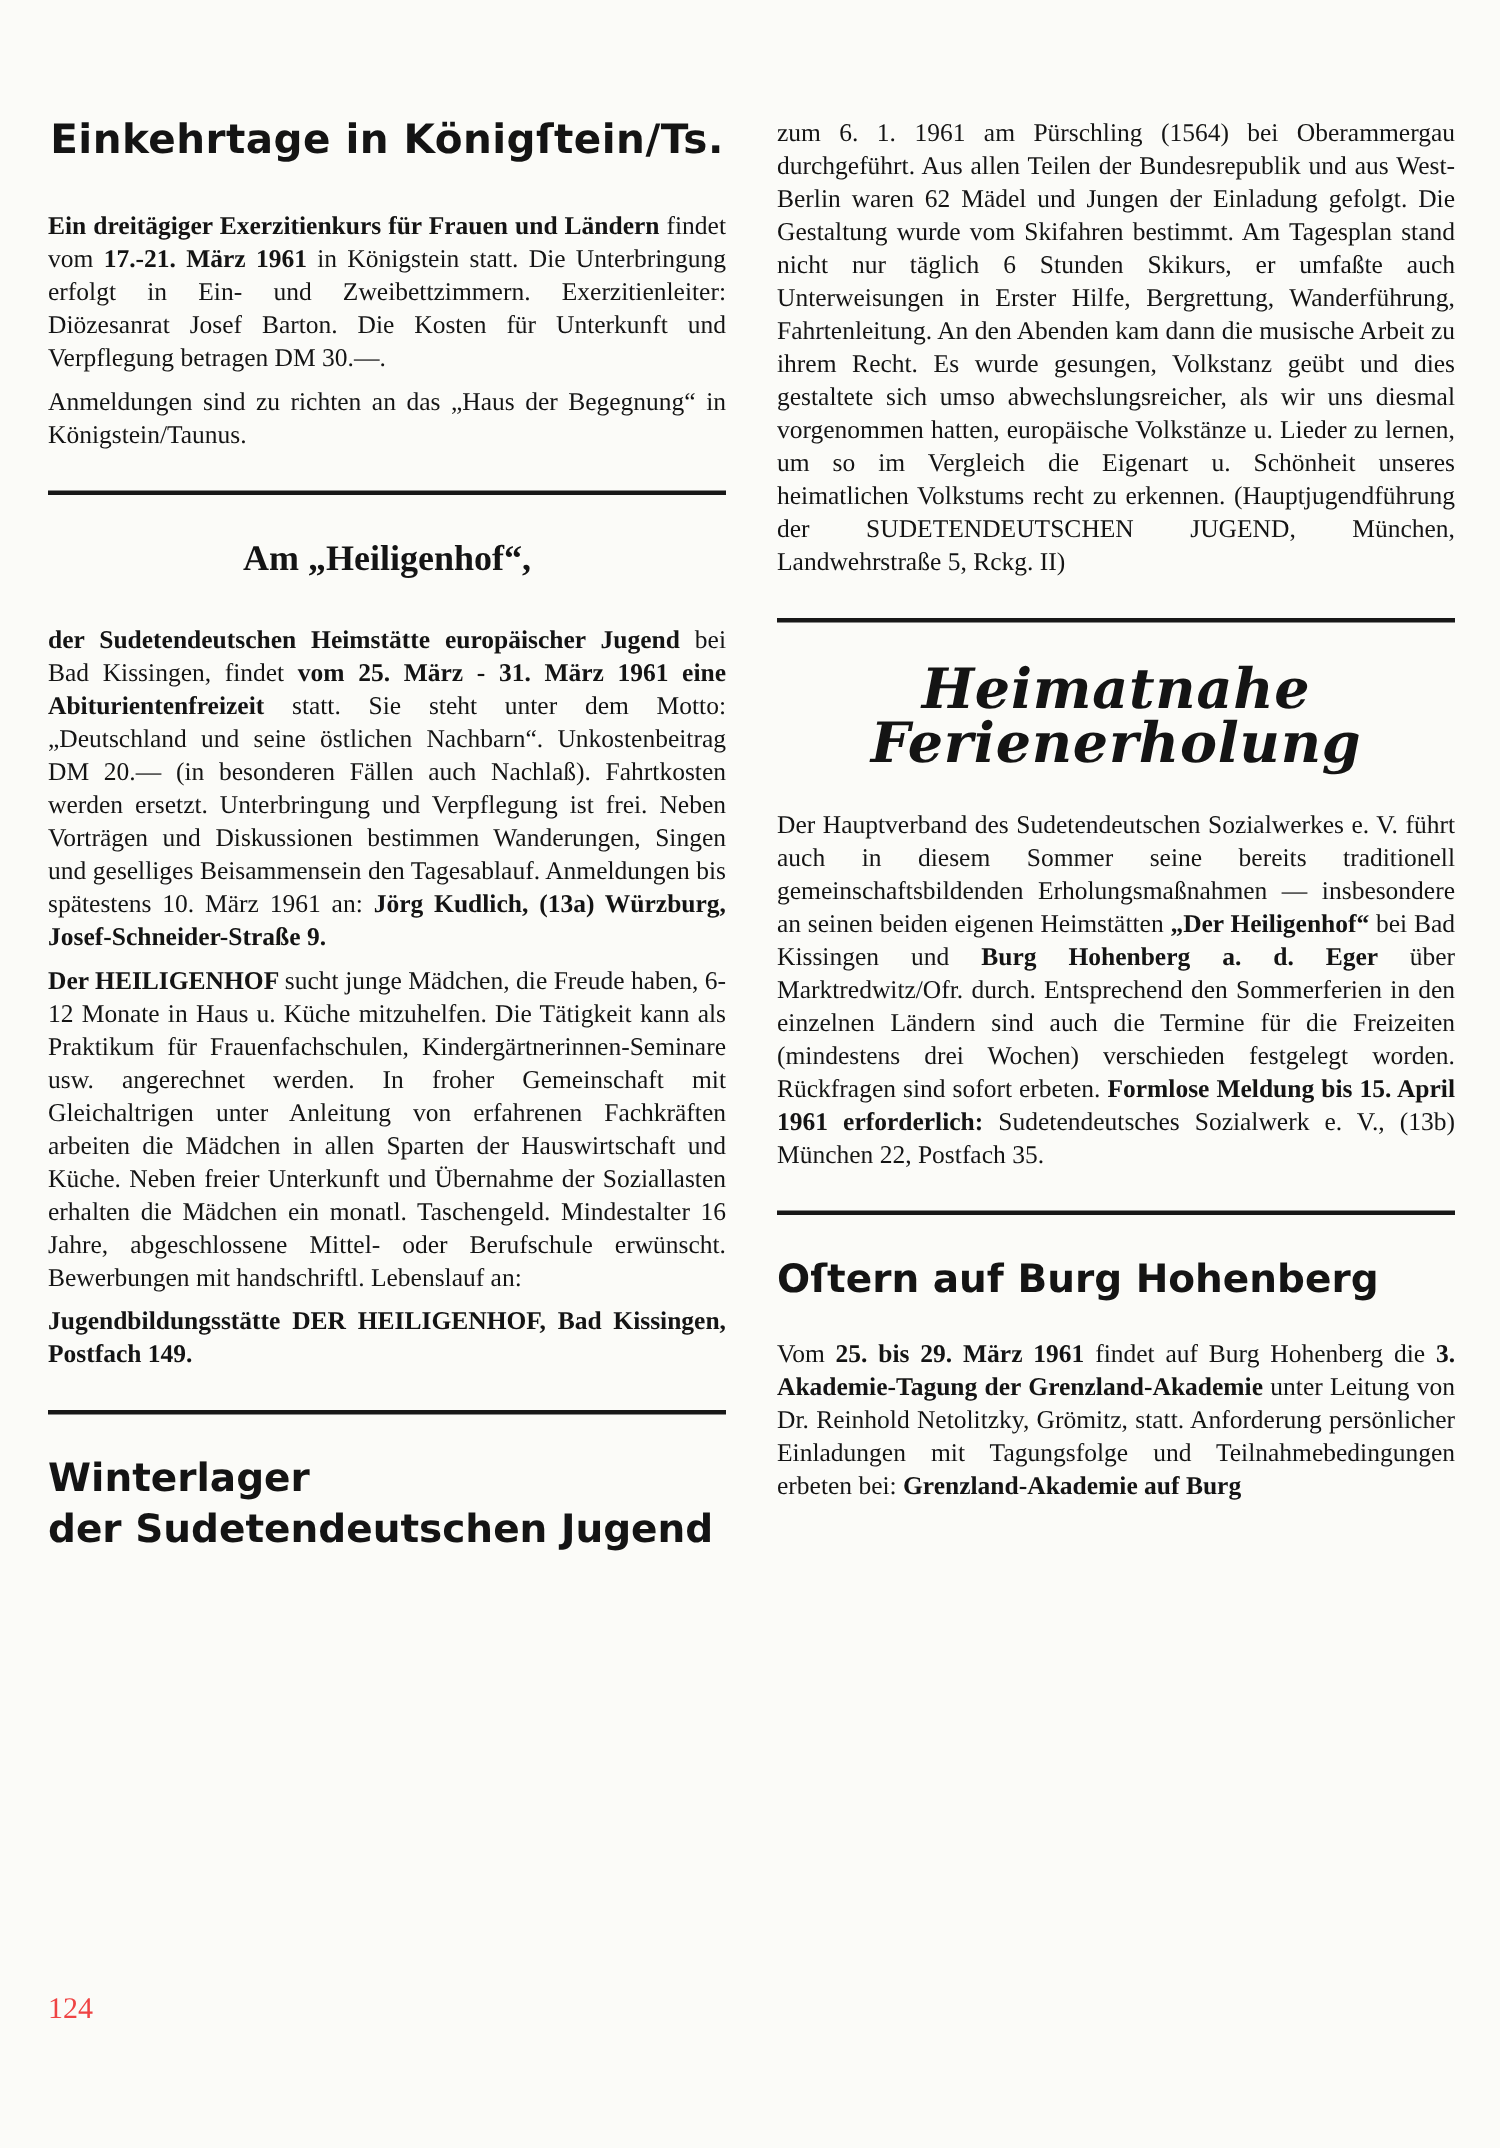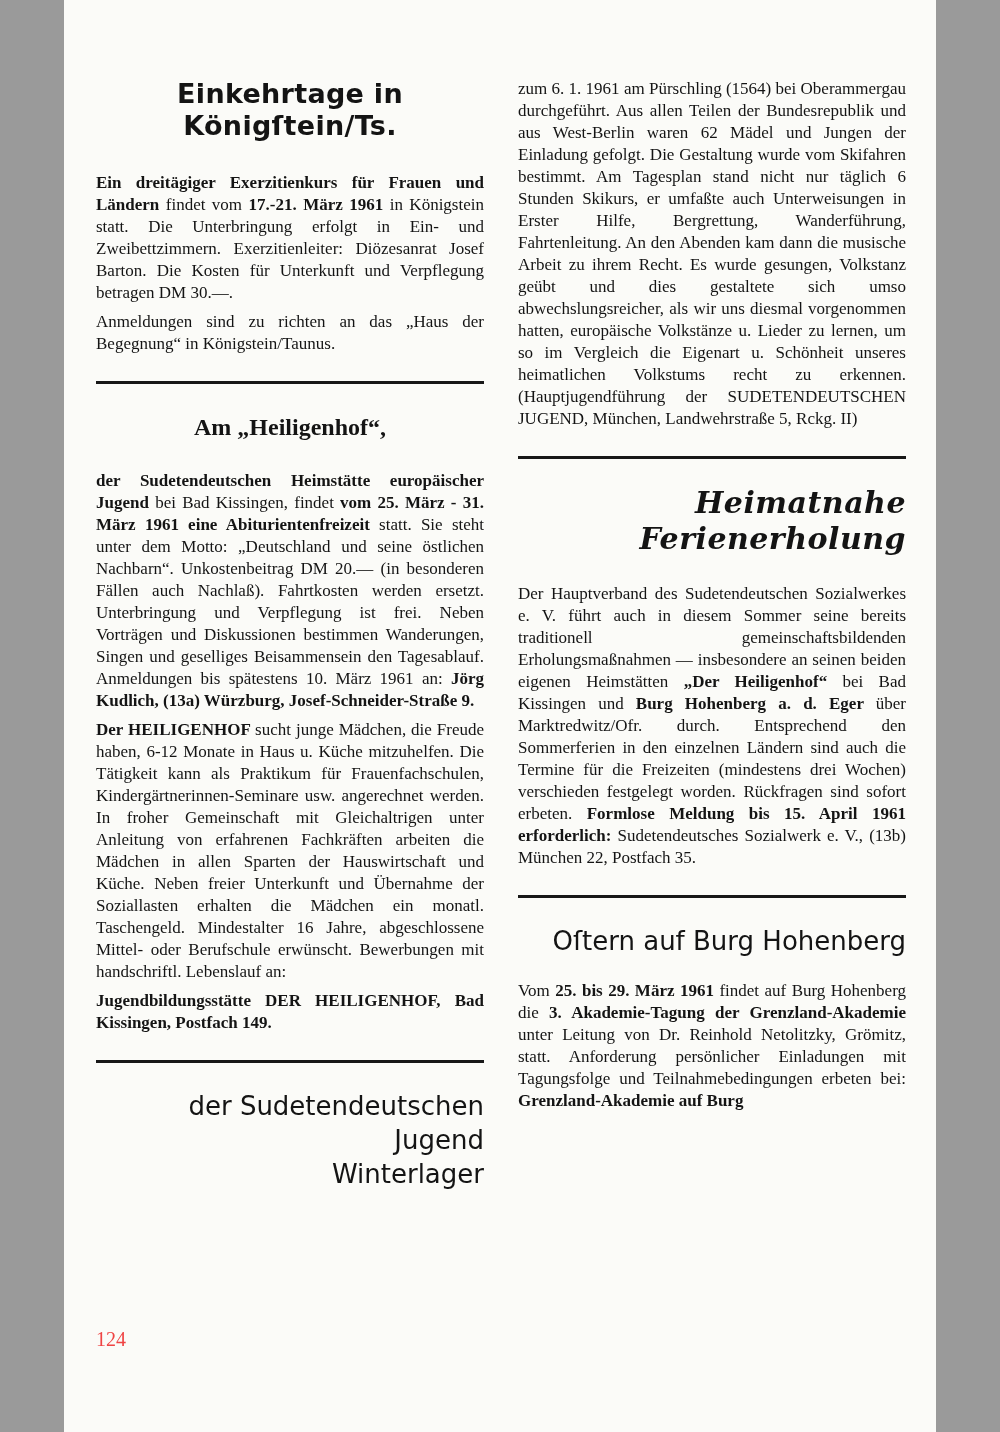--- a/index.html
+++ b/index.html
@@ -2,21 +2,21 @@
 <html lang="de"><head>
 <meta charset="utf-8">
 <style>
   html, body { margin: 0; padding: 0; }
   body {
     background: #9a9a9a;
     font-family: "Liberation Serif", serif;
   }
   .page {
     position: relative;
-    width: 872px;
+    width: 1000px;
     height: 1432px;
     margin: 0 auto;
     background: #fbfbf8;
     color: #141414;
     box-sizing: border-box;
     padding: 78px 30px 0 32px;
     overflow: hidden;
   }
   .columns {
     display: flex;
@@ -47,33 +47,33 @@
   .h-serif {
     font-family: "Liberation Serif", serif;
     font-weight: 700;
     font-size: 24px;
     line-height: 34px;
     text-align: center;
     margin: 0 0 26px 0;
   }
   .h-sans {
     font-family: "DejaVu Sans", sans-serif;
-    font-weight: 400;
+    font-weight: 700;
     font-size: 26px;
     line-height: 34px;
-    text-align: right;
+    text-align: left;
     margin: 4px 0 22px 0;
   }
   .h-script {
     font-family: "DejaVu Serif", serif;
     font-style: italic;
     font-weight: 700;
-    font-size: 30px;
+    font-size: 37px;
     line-height: 36px;
-    text-align: right;
+    text-align: center;
     letter-spacing: 0.5px;
     margin: 0 0 26px 0;
   }
   .rule {
     border: 0;
     border-top: 3px solid #181818;
     margin: 26px 0 26px 0;
   }
   .pageno {
     position: absolute;
@@ -104,22 +104,22 @@
         <h2 class="h-serif">Am „Heiligenhof“,</h2>
         <p><b>der Sudetendeutschen Heimstätte europäischer Jugend </b><span>bei Bad Kissingen, findet </span><b>vom 25. März - 31. März 1961 eine Abiturientenfreizeit </b><span>statt. Sie steht unter dem Motto: „Deutschland und seine östlichen Nachbarn“. Unkostenbeitrag DM 20.— (in besonderen Fällen auch Nachlaß). Fahrtkosten werden ersetzt. Unterbringung und Verpflegung ist frei. Neben Vorträgen und Diskussionen bestimmen Wanderungen, Singen und geselliges Beisammensein den Tagesablauf. Anmeldungen bis spätestens 10. März 1961 an: </span><b>Jörg Kudlich, (13a) Würzburg, Josef-Schneider-Straße 9.</b></p>
         <p><b>Der HEILIGENHOF </b><span>sucht junge Mädchen, die Freude haben, 6-12 Monate in Haus u. Küche mitzuhelfen. Die Tätigkeit kann als Praktikum für Frauenfachschulen, Kindergärtnerinnen-Seminare usw. angerechnet werden. In froher Gemeinschaft mit Gleichaltrigen unter Anleitung von erfahrenen Fachkräften arbeiten die Mädchen in allen Sparten der Hauswirtschaft und Küche. Neben freier Unterkunft und Übernahme der Soziallasten erhalten die Mädchen ein monatl. Taschengeld. Mindestalter 16 Jahre, abgeschlossene Mittel- oder Berufschule erwünscht. Bewerbungen mit handschriftl. Lebenslauf an:</span></p>
         <p><b>Jugendbildungsstätte DER HEILIGENHOF, Bad Kissingen, Postfach 149.</b></p>
       </article>
 
       <hr class="rule">
 
       <article>
         <h2 class="h-sans">
+          <span style="display:block">Winterlager</span>
           <span style="display:block">der Sudetendeutschen Jugend</span>
-          <span style="display:block">Winterlager</span>
         </h2>
       </article>
 
     </div>
 
     <div class="col">
 
       <article>
         <p><span>zum 6. 1. 1961 am Pürschling (1564) bei Oberammergau durchgeführt. Aus allen Teilen der Bundesrepublik und aus West-Berlin waren 62 Mädel und Jungen der Einladung gefolgt. Die Gestaltung wurde vom Skifahren bestimmt. Am Tagesplan stand nicht nur täglich 6 Stunden Skikurs, er umfaßte auch Unterweisungen in Erster Hilfe, Bergrettung, Wanderführung, Fahrtenleitung. An den Abenden kam dann die musische Arbeit zu ihrem Recht. Es wurde gesungen, Volkstanz geübt und dies gestaltete sich umso abwechslungsreicher, als wir uns diesmal vorgenommen hatten, europäische Volkstänze u. Lieder zu lernen, um so im Vergleich die Eigenart u. Schönheit unseres heimatlichen Volkstums recht zu erkennen. (Hauptjugendführung der SUDETENDEUTSCHEN JUGEND, München, Landwehrstraße 5, Rckg. II)</span></p>
       </article>

